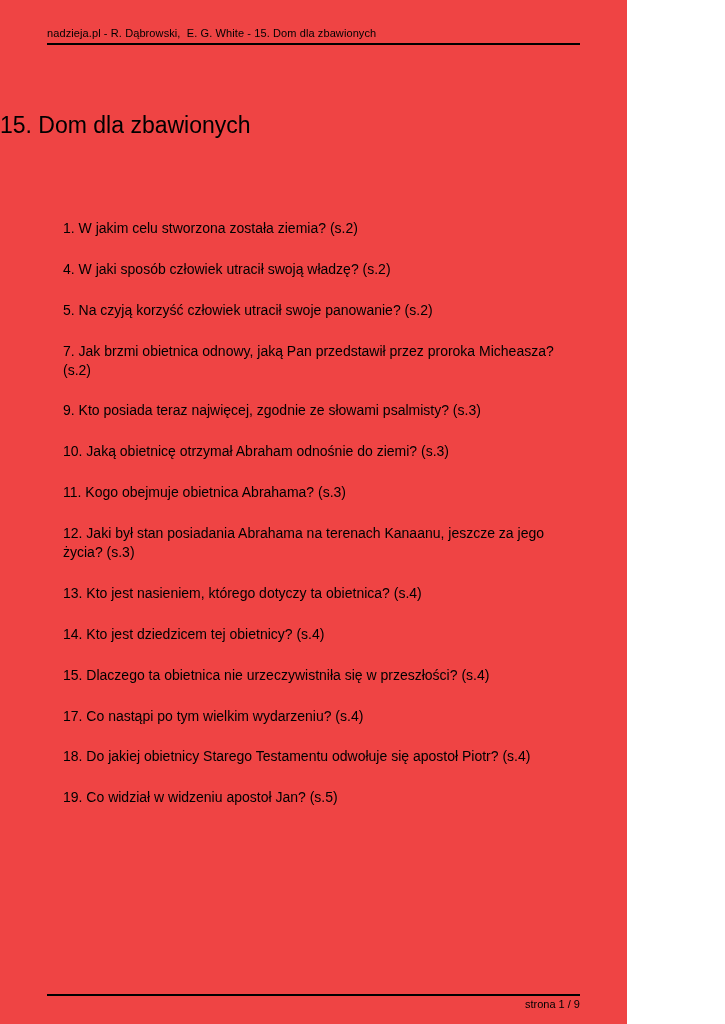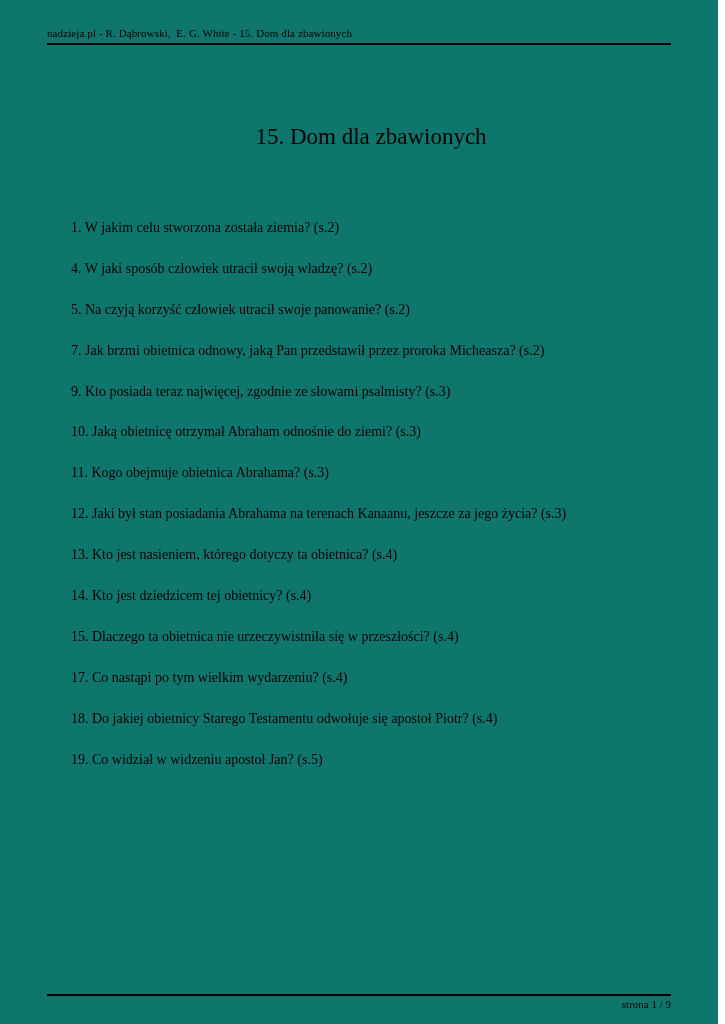--- a/index.html
+++ b/index.html
@@ -2,25 +2,25 @@
 <html><head>
 <meta charset="utf-8">
 <style>
   html, body {
     margin: 0;
     padding: 0;
     background: #ffffff;
   }
   .page {
     position: relative;
-    width: 718px;
+    width: 627px;
     height: 1024px;
-    background: #0f766e;
+    background: #ef4444;
     color: #000000;
-    font-family: Liberation Serif, serif;
+    font-family: Liberation Sans, sans-serif;
     overflow: hidden;
   }
   .header {
     position: absolute;
     top: 27px;
     left: 47px;
     right: 47px;
   }
   .header-text {
     font-size: 11px;
@@ -30,34 +30,33 @@
   .header-rule {
     margin-top: 4px;
     height: 2px;
     background: #000000;
   }
   .title {
     position: absolute;
     top: 112px;
     left: 0;
     width: 100%;
-    text-align: center;
     font-size: 23px;
     font-weight: 400;
-    margin: 12px;
+    margin: 0;
   }
   .questions {
     position: absolute;
     top: 219px;
     left: 55px;
     right: 52px;
     font-size: 14px;
   }
   .questions p {
-    margin: 0 0 22px 16px;
+    margin: 0 0 22px 8px;
     line-height: 1.35;
   }
   .footer {
     position: absolute;
     bottom: 14px;
     left: 47px;
     right: 47px;
   }
   .footer-rule {
     height: 2px;

